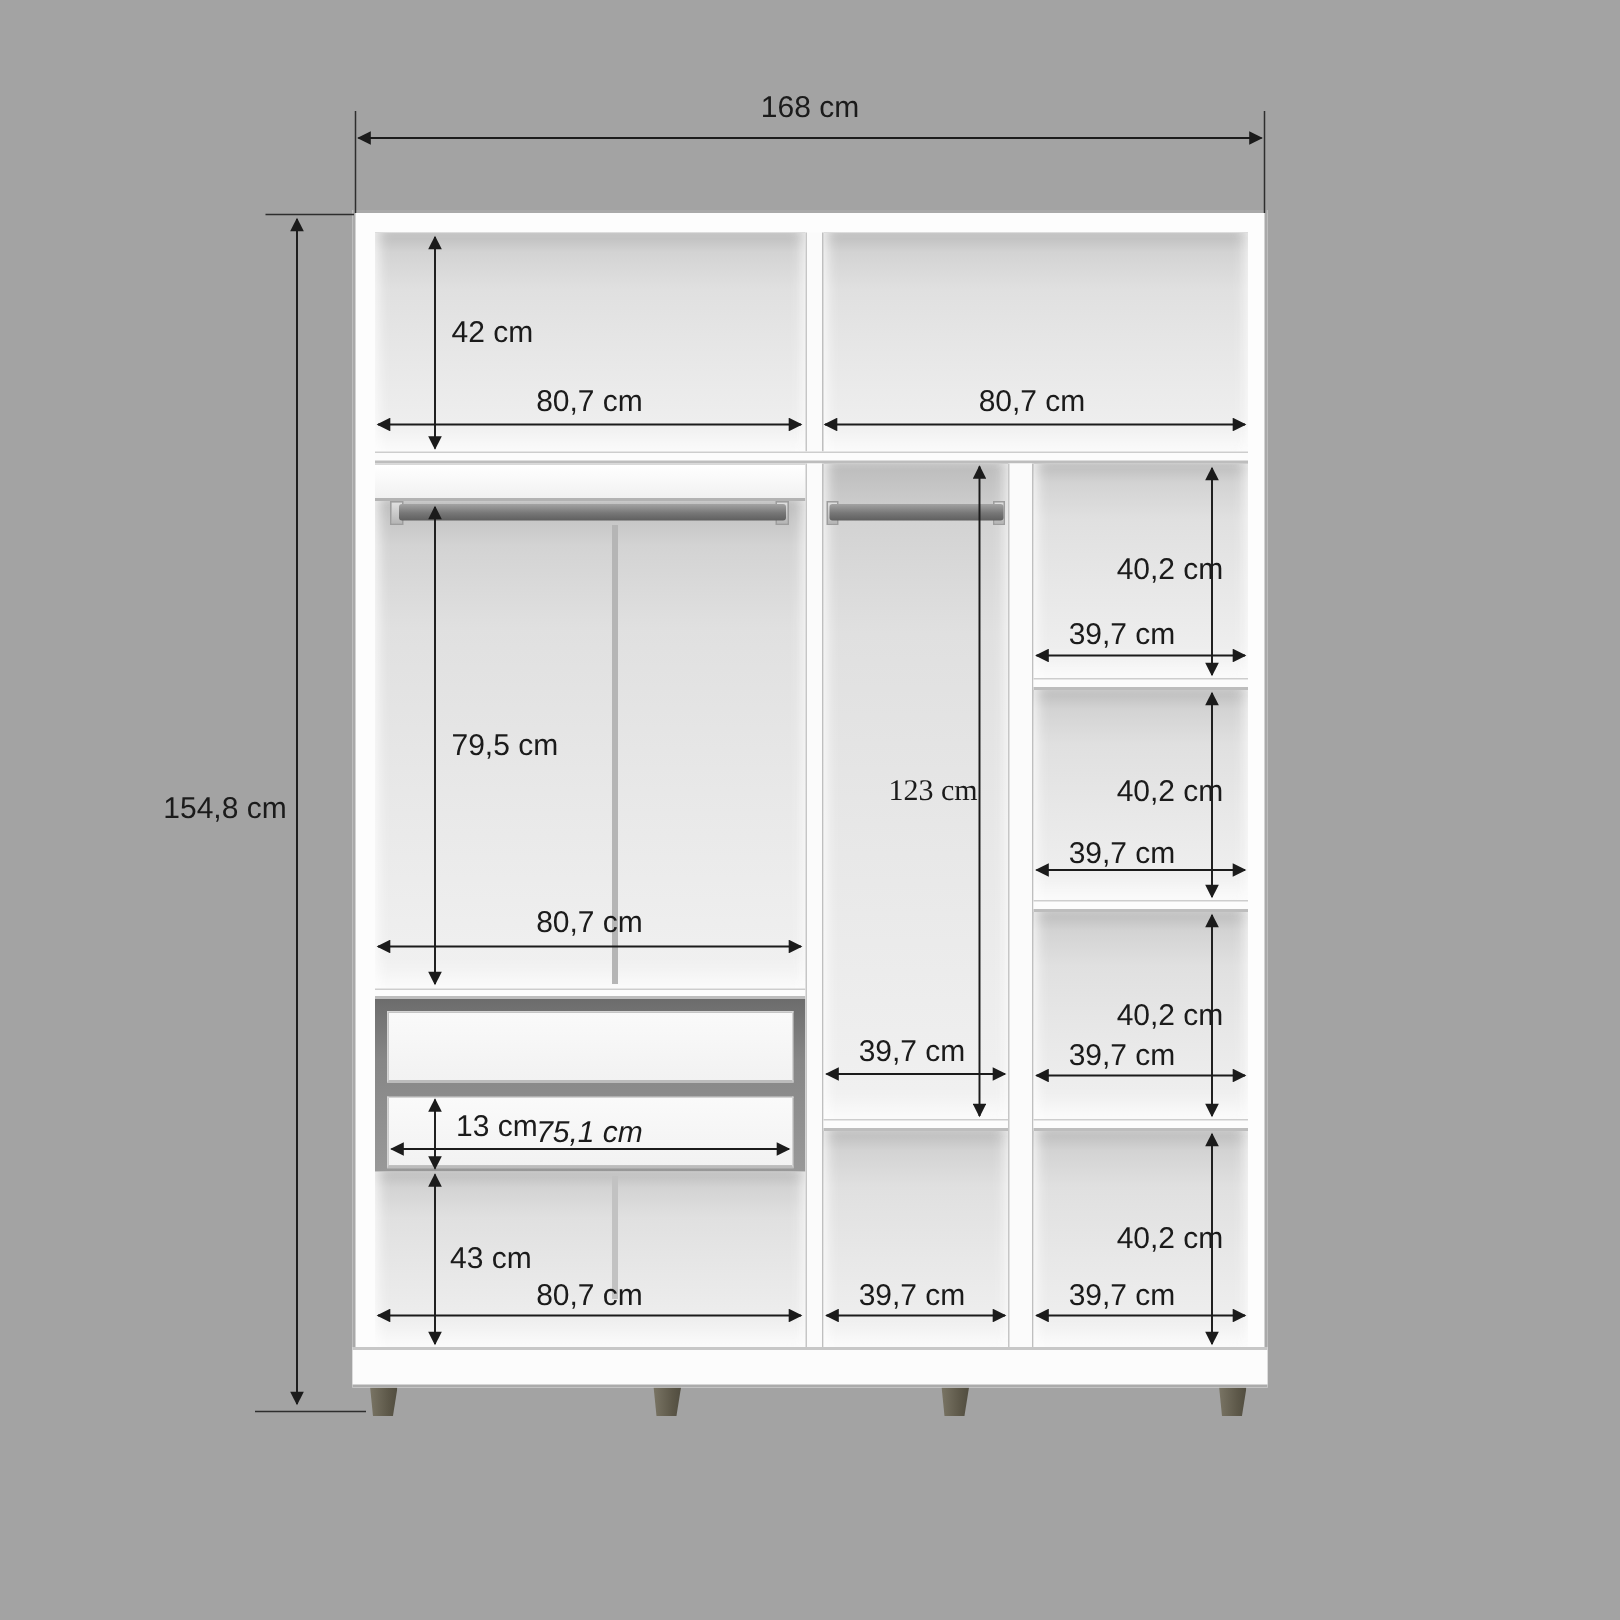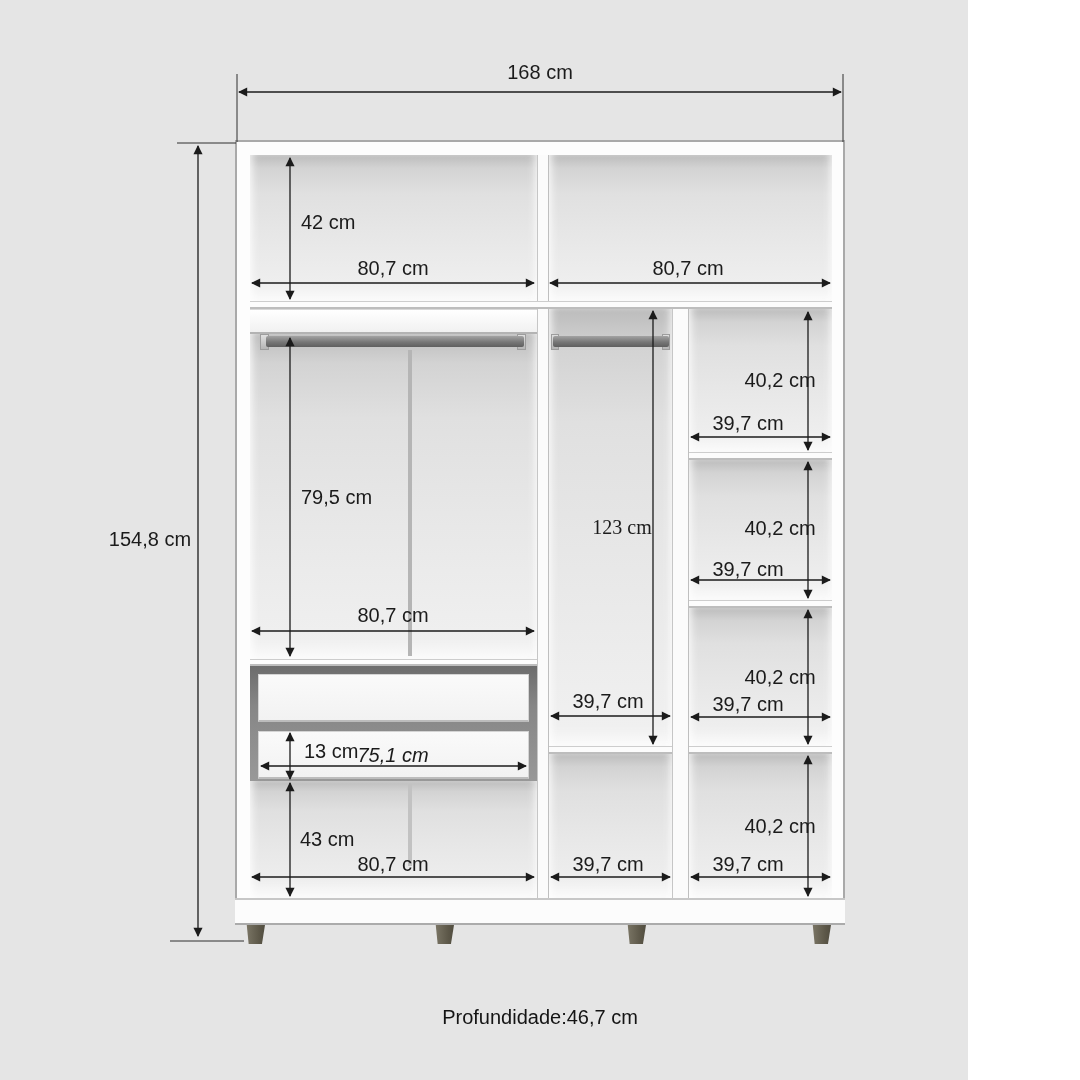--- a/index.html
+++ b/index.html
@@ -1,18 +1,18 @@
 <!DOCTYPE html>
 <html><head>
 <meta charset="utf-8">
 <style>
   html,body{margin:0;padding:0;background:#ffffff;}
   *{box-sizing:border-box;}
   #stage{
-    position:relative;width:968px;height:1080px;background:#e5e5e5;overflow:hidden;
+    position:relative;width:1080px;height:1080px;background:#a3a3a3;overflow:hidden;
     font-family:"Liberation Sans","DejaVu Sans",sans-serif;color:#1d1d1d;
   }
   .abs{position:absolute;}
   
   .body-frame{background:#fdfdfd;border:2px solid #a9a9a9;}
   .cavity{
     background:linear-gradient(180deg,#bcbcbc 0%,#d3d3d3 9%,#e0e0e0 26%,#e7e7e7 55%,#ededed 82%,#f1f1f1 100%);
     box-shadow:inset 7px 0 9px -5px rgba(255,255,255,.85),
                inset -7px 0 9px -5px rgba(252,252,252,.8),
                inset 0 -18px 16px -10px rgba(255,255,255,.8);
@@ -145,15 +145,14 @@
   <div class="dim ctr" style="left:720px;top:815px;width:120px;">40,2 cm</div>
   <div class="dim ctr" style="left:688px;top:853px;width:120px;">39,7 cm</div>
 
   <div class="dim" style="left:304px;top:740px;">13 cm</div>
   <div class="dim ctr" style="left:333px;top:744px;width:120px;font-style:italic;">75,1 cm</div>
 
   <div class="dim" style="left:300px;top:828px;">43 cm</div>
   <div class="dim ctr" style="left:333px;top:853px;width:120px;">80,7 cm</div>
   <div class="dim ctr" style="left:548px;top:853px;width:120px;">39,7 cm</div>
 
-  <div class="dim ctr depth-note" style="left:390px;top:1006px;width:300px;">Profundidade:46,7 cm</div>
 
 </div>
 
 </body></html>

